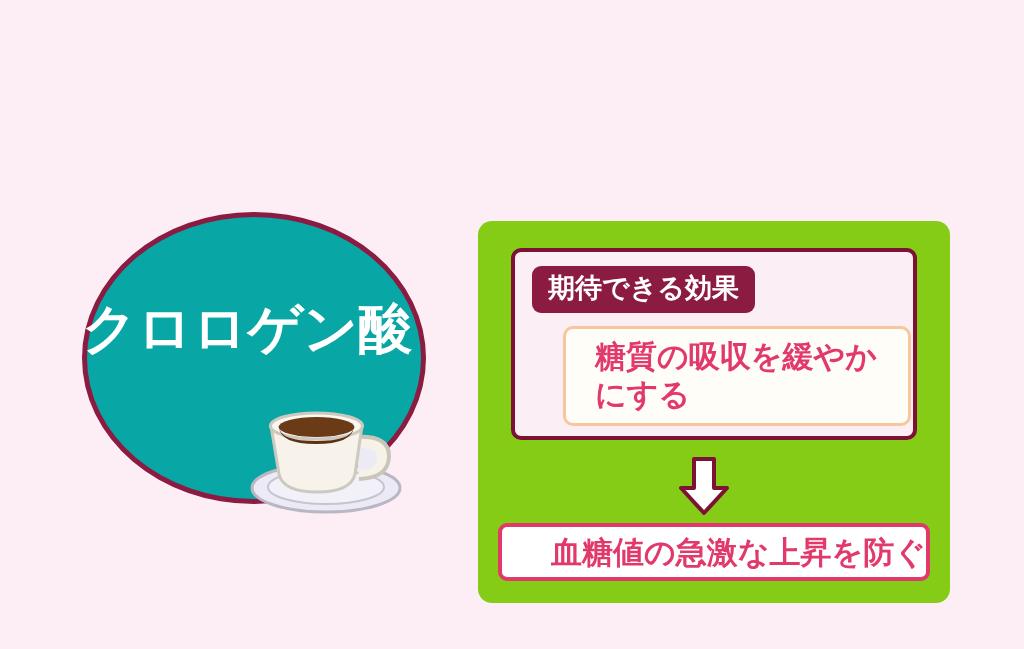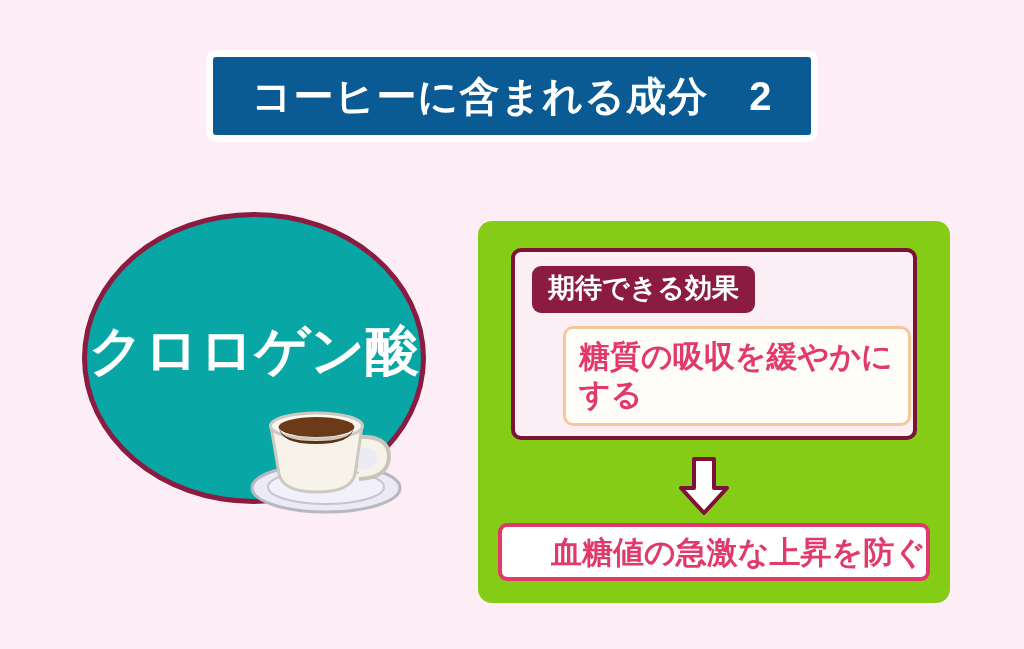--- a/index.html
+++ b/index.html
@@ -62,23 +62,22 @@
     position: absolute;
     inset: 0;
     background: #08a6a4;
     border: 5px solid #8c1b42;
     border-radius: 50%;
     box-sizing: border-box;
   }
   .ellipse-label {
     position: absolute;
     left: 0;
-    top: 110px;
+    top: 88px;
     width: 344px;
-    text-align: center;
     color: #ffffff;
     font-size: 54px;
     font-weight: bold;
     line-height: 1.05;
     letter-spacing: 0px;
     white-space: nowrap;
   }
 
   
   .coffee-cup {
@@ -130,20 +129,21 @@
     left: 48px;
     top: 74px;
     width: 348px;
     height: 100px;
     background: #fffdf8;
     border: 3px solid #f6c79b;
     border-radius: 10px;
     box-sizing: border-box;
     display: flex;
     align-items: center;
+    padding-left: 16px;
   }
   .effect-inner-text {
     color: #e2396b;
     font-size: 31px;
     font-weight: bold;
     line-height: 1.22;
     padding: 0 13px;
     word-break: break-all;
   }
 
@@ -177,25 +177,20 @@
     font-weight: bold;
     line-height: 1;
     white-space: nowrap;
   }
 </style>
 </head>
 <body>
 
 <div class="stage">
 
-  <div class="title-banner-wrap">
-    <div class="title-banner">
-      <span class="title-text">コーヒーに含まれる成分　2</span>
-    </div>
-  </div>
 
   <div class="ellipse-group">
     <div class="ellipse-shape"></div>
     <div class="ellipse-label">クロロゲン酸</div>
   </div>
 
   <div class="coffee-cup">
     <svg viewBox="0 0 170 115" width="170" height="115" aria-hidden="true">
 
       <ellipse cx="83" cy="88" rx="74" ry="24" fill="#eceaf4" stroke="#b9b7c4" stroke-width="3"></ellipse>

